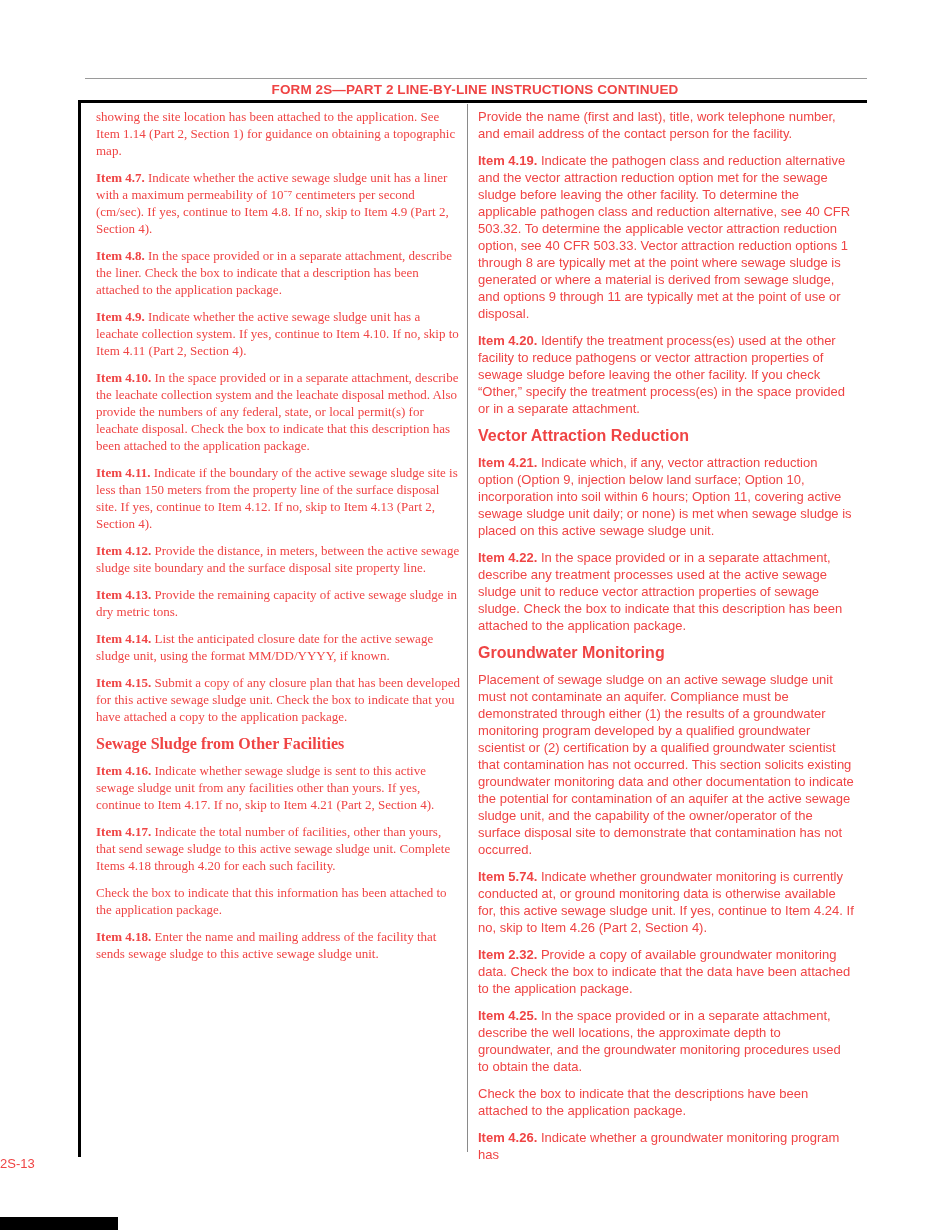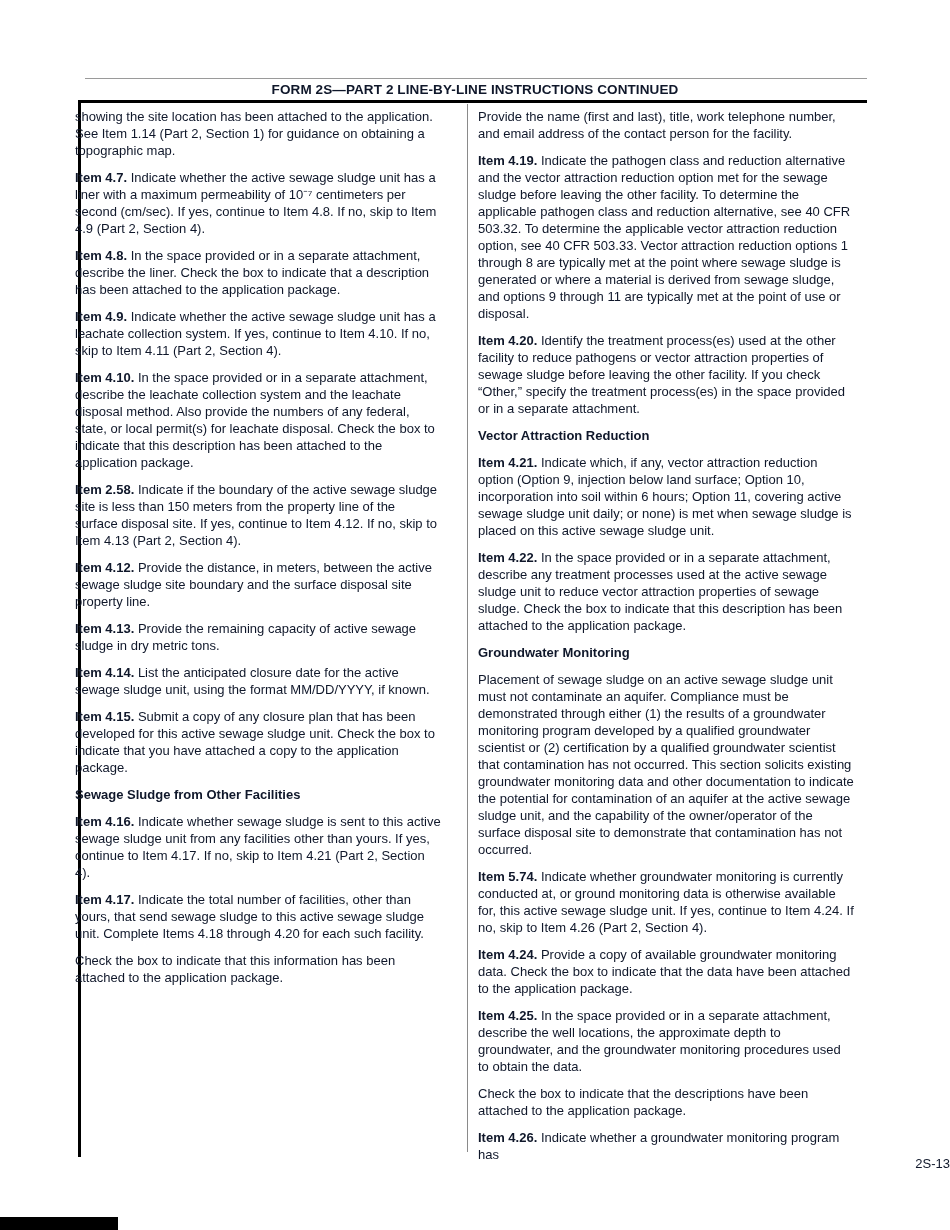--- a/index.html
+++ b/index.html
@@ -6,21 +6,21 @@
     margin: 0;
     padding: 0;
     background: #ffffff;
   }
   .page {
     position: relative;
     width: 950px;
     height: 1230px;
     background: #ffffff;
     font-family: "Liberation Sans", sans-serif;
-    color: #0f172a;
+    color: #ef4444;
     overflow: hidden;
   }
   .header-rule-top {
     position: absolute;
     left: 85px;
     right: 83px;
     top: 78px;
     height: 1px;
     background: #9a9a9a;
   }
@@ -56,47 +56,48 @@
     top: 104px;
     width: 1px;
     height: 1048px;
     background: #8a8a8a;
   }
   .column {
     position: absolute;
     top: 108px;
   }
   .column-left {
-    left: 75px;
+    left: 96px;
     width: 366px;
+    font-family: Liberation Serif, serif;
   }
   .column-right {
     left: 478px;
     width: 376px;
   }
   .para {
     margin: 0 0 10px 0;
     font-size: 13px;
     line-height: 17px;
   }
   .para strong {
     font-weight: bold;
   }
   .col-heading {
     margin: 2px 0 10px 0;
-    font-size: 13px;
+    font-size: 16px;
     line-height: 17px;
     font-weight: bold;
   }
   .footer {
     position: absolute;
     top: 1156px;
     left: 0;
     width: 100%;
-    text-align: right;
+    text-align: left;
     font-size: 13px;
   }
   .corner-mark {
     position: absolute;
     left: 0;
     bottom: 0;
     width: 118px;
     height: 13px;
     background: #000000;
   }
@@ -109,40 +110,41 @@
   <div class="header-title">FORM 2S—PART 2 LINE-BY-LINE INSTRUCTIONS CONTINUED</div>
   <div class="header-rule-bottom"></div>
   <div class="left-bar"></div>
   <div class="column-divider"></div>
   <div class="column column-left" id="col-left">
       <p class="para">showing the site location has been attached to the application. See Item 1.14 (Part 2, Section 1) for guidance on obtaining a topographic map.</p>
       <p class="para"><strong>Item 4.7. </strong>Indicate whether the active sewage sludge unit has a liner with a maximum permeability of 10⁻⁷ centimeters per second (cm/sec). If yes, continue to Item 4.8. If no, skip to Item 4.9 (Part 2, Section 4).</p>
       <p class="para"><strong>Item 4.8. </strong>In the space provided or in a separate attachment, describe the liner. Check the box to indicate that a description has been attached to the application package.</p>
       <p class="para"><strong>Item 4.9. </strong>Indicate whether the active sewage sludge unit has a leachate collection system. If yes, continue to Item 4.10. If no, skip to Item 4.11 (Part 2, Section 4).</p>
       <p class="para"><strong>Item 4.10. </strong>In the space provided or in a separate attachment, describe the leachate collection system and the leachate disposal method. Also provide the numbers of any federal, state, or local permit(s) for leachate disposal. Check the box to indicate that this description has been attached to the application package.</p>
-      <p class="para"><strong>Item 2.58. </strong>Indicate if the boundary of the active sewage sludge site is less than 150 meters from the property line of the surface disposal site. If yes, continue to Item 4.12. If no, skip to Item 4.13 (Part 2, Section 4).</p>
+      <p class="para"><strong>Item 4.11. </strong>Indicate if the boundary of the active sewage sludge site is less than 150 meters from the property line of the surface disposal site. If yes, continue to Item 4.12. If no, skip to Item 4.13 (Part 2, Section 4).</p>
       <p class="para"><strong>Item 4.12. </strong>Provide the distance, in meters, between the active sewage sludge site boundary and the surface disposal site property line.</p>
       <p class="para"><strong>Item 4.13. </strong>Provide the remaining capacity of active sewage sludge in dry metric tons.</p>
       <p class="para"><strong>Item 4.14. </strong>List the anticipated closure date for the active sewage sludge unit, using the format MM/DD/YYYY, if known.</p>
       <p class="para"><strong>Item 4.15. </strong>Submit a copy of any closure plan that has been developed for this active sewage sludge unit. Check the box to indicate that you have attached a copy to the application package.</p>
       <h3 class="col-heading">Sewage Sludge from Other Facilities</h3>
       <p class="para"><strong>Item 4.16. </strong>Indicate whether sewage sludge is sent to this active sewage sludge unit from any facilities other than yours. If yes, continue to Item 4.17. If no, skip to Item 4.21 (Part 2, Section 4).</p>
       <p class="para"><strong>Item 4.17. </strong>Indicate the total number of facilities, other than yours, that send sewage sludge to this active sewage sludge unit. Complete Items 4.18 through 4.20 for each such facility.</p>
       <p class="para">Check the box to indicate that this information has been attached to the application package.</p>
+      <p class="para"><strong>Item 4.18. </strong>Enter the name and mailing address of the facility that sends sewage sludge to this active sewage sludge unit.</p>
     </div>
   <div class="column column-right" id="col-right">
       <p class="para">Provide the name (first and last), title, work telephone number, and email address of the contact person for the facility.</p>
       <p class="para"><strong>Item 4.19. </strong>Indicate the pathogen class and reduction alternative and the vector attraction reduction option met for the sewage sludge before leaving the other facility. To determine the applicable pathogen class and reduction alternative, see 40 CFR 503.32. To determine the applicable vector attraction reduction option, see 40 CFR 503.33. Vector attraction reduction options 1 through 8 are typically met at the point where sewage sludge is generated or where a material is derived from sewage sludge, and options 9 through 11 are typically met at the point of use or disposal.</p>
       <p class="para"><strong>Item 4.20. </strong>Identify the treatment process(es) used at the other facility to reduce pathogens or vector attraction properties of sewage sludge before leaving the other facility. If you check “Other,” specify the treatment process(es) in the space provided or in a separate attachment.</p>
       <h3 class="col-heading">Vector Attraction Reduction</h3>
       <p class="para"><strong>Item 4.21. </strong>Indicate which, if any, vector attraction reduction option (Option 9, injection below land surface; Option 10, incorporation into soil within 6 hours; Option 11, covering active sewage sludge unit daily; or none) is met when sewage sludge is placed on this active sewage sludge unit.</p>
       <p class="para"><strong>Item 4.22. </strong>In the space provided or in a separate attachment, describe any treatment processes used at the active sewage sludge unit to reduce vector attraction properties of sewage sludge. Check the box to indicate that this description has been attached to the application package.</p>
       <h3 class="col-heading">Groundwater Monitoring</h3>
       <p class="para">Placement of sewage sludge on an active sewage sludge unit must not contaminate an aquifer. Compliance must be demonstrated through either (1) the results of a groundwater monitoring program developed by a qualified groundwater scientist or (2) certification by a qualified groundwater scientist that contamination has not occurred. This section solicits existing groundwater monitoring data and other documentation to indicate the potential for contamination of an aquifer at the active sewage sludge unit, and the capability of the owner/operator of the surface disposal site to demonstrate that contamination has not occurred.</p>
       <p class="para"><strong>Item 5.74. </strong>Indicate whether groundwater monitoring is currently conducted at, or ground monitoring data is otherwise available for, this active sewage sludge unit. If yes, continue to Item 4.24. If no, skip to Item 4.26 (Part 2, Section 4).</p>
-      <p class="para"><strong>Item 4.24. </strong>Provide a copy of available groundwater monitoring data. Check the box to indicate that the data have been attached to the application package.</p>
+      <p class="para"><strong>Item 2.32. </strong>Provide a copy of available groundwater monitoring data. Check the box to indicate that the data have been attached to the application package.</p>
       <p class="para"><strong>Item 4.25. </strong>In the space provided or in a separate attachment, describe the well locations, the approximate depth to groundwater, and the groundwater monitoring procedures used to obtain the data.</p>
       <p class="para">Check the box to indicate that the descriptions have been attached to the application package.</p>
       <p class="para"><strong>Item 4.26. </strong>Indicate whether a groundwater monitoring program has</p>
     </div>
   <div class="footer">2S-13</div>
   <div class="corner-mark"></div>
 </div>
 
 </body></html>

